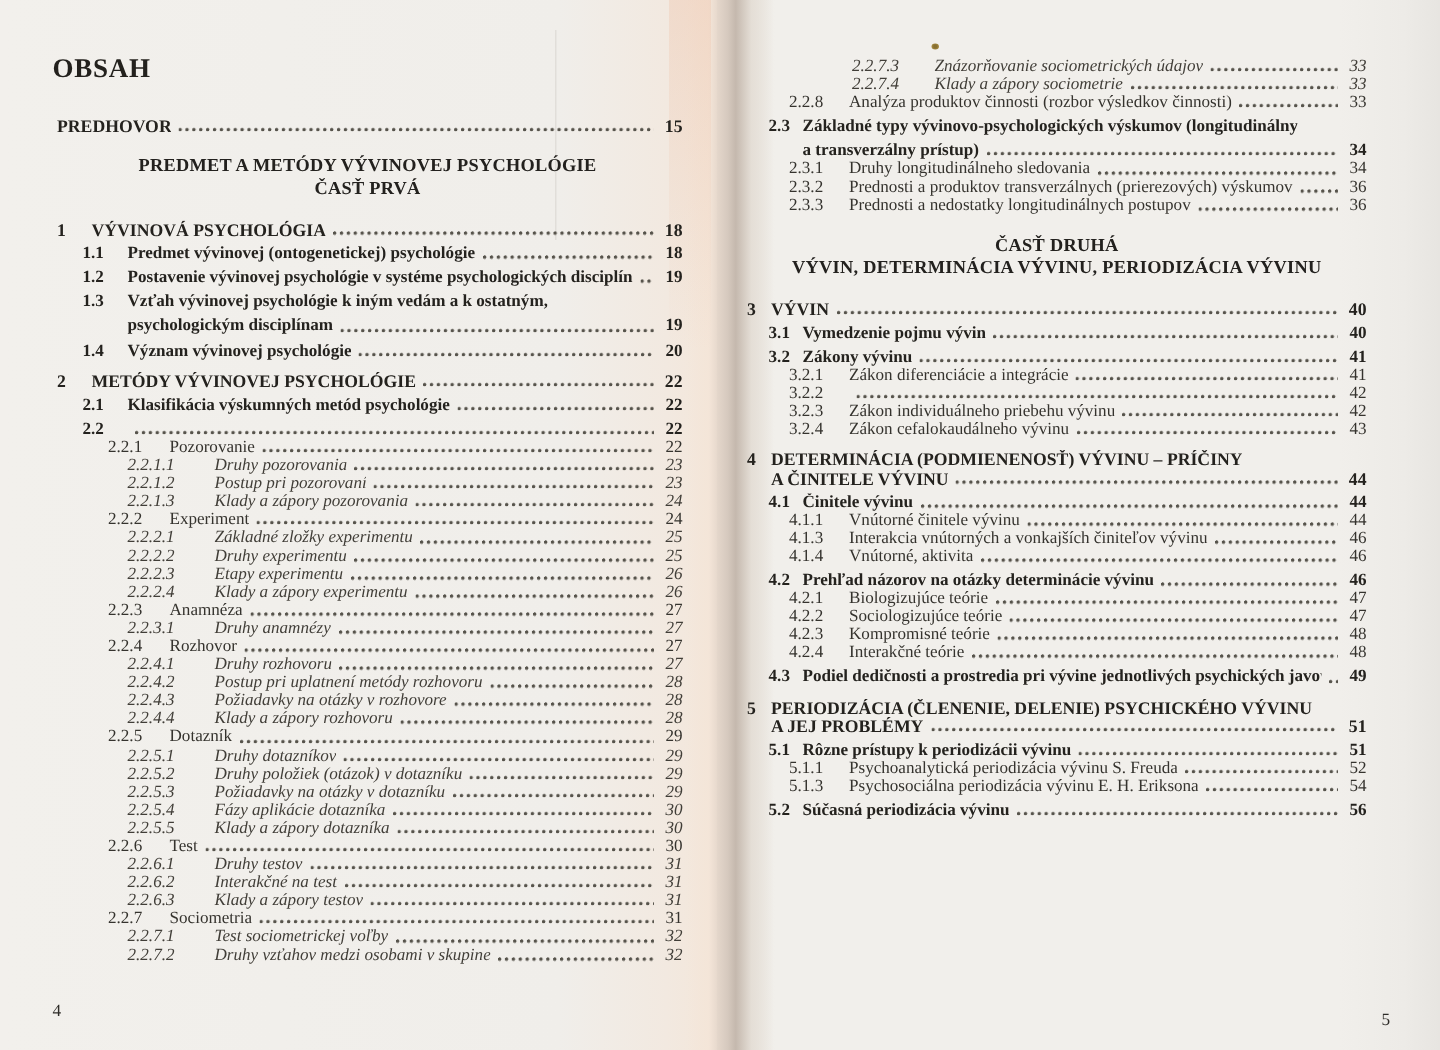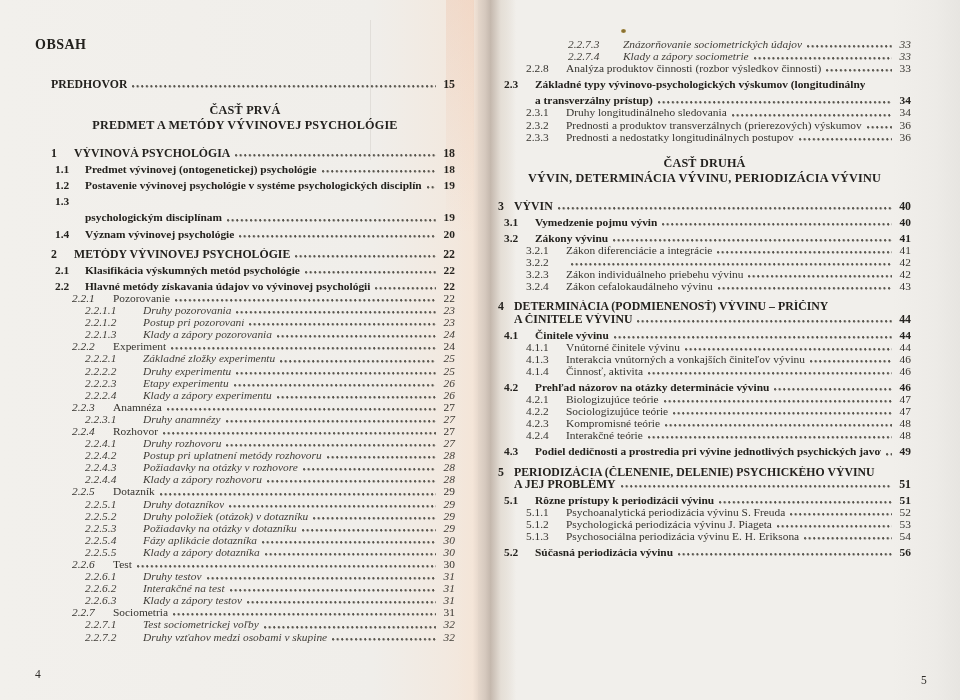--- a/index.html
+++ b/index.html
@@ -9,43 +9,43 @@
     background:linear-gradient(90deg,#f2f0ec 0%,#f0eeea 78%,#f2e9e0 93%,#f4e6d9 100%);}
   .page-right{position:absolute;left:478px;top:0;width:482px;height:700px;
     background:linear-gradient(90deg,#d8cec4 0%,#e9e4dd 3%,#f1efeb 8%,#f1efeb 86%,#edebe7 95%,#e7e5e1 100%);}
   .gutter{position:absolute;top:0;bottom:0;left:458px;width:58px;pointer-events:none;
     background:linear-gradient(90deg,rgba(246,233,222,0) 0%,rgba(244,229,216,.85) 25%,rgba(213,200,189,.95) 47%,rgba(193,180,169,.9) 56%,rgba(226,219,210,.75) 74%,rgba(242,240,236,0) 100%);}
   .gutter-warm{position:absolute;top:0;height:260px;left:446px;width:28px;pointer-events:none;
     background:linear-gradient(180deg,rgba(236,186,158,.30),rgba(236,186,158,0) 90%);}
   .content{position:absolute;}
   .content-left{left:35px;top:38px;width:420px;}
   .content-right{left:498px;top:38px;width:413px;}
-  .doc-title{font-size:14px;font-weight:700;letter-spacing:.5px;color:#23211d;line-height:14px;}
+  .doc-title{font-size:18px;font-weight:700;letter-spacing:.5px;color:#23211d;line-height:14px;}
   .row{display:flex;align-items:baseline;font-size:11.4px;line-height:12.1px;}
   .row .num{flex:0 0 auto;}
   .row .txt{flex:0 1 auto;white-space:nowrap;overflow:hidden;}
   .row .dots{flex:1 1 6px;min-width:6px;align-self:flex-end;height:3px;margin:0 3px 2px 5px;
     background-image:radial-gradient(circle at 1.1px 1.4px,#56534b 1px,rgba(0,0,0,0) 1.35px);
     background-size:4.6px 3px;background-repeat:repeat-x;}
   .row .pg{flex:0 0 auto;min-width:16px;text-align:right;}
   .bold{font-weight:700;color:#24221e;}
   .italic{font-style:italic;color:#413e38;}
   .toc .row.lv0{margin-top:8px;font-size:11.8px;}
   .toc .row.bold.lv1{margin-top:4px;}
   .toc .row.cont{margin-top:0;}
   .toc .row.mt-lg{margin-top:26px;}
   .part{margin:13px 0 14px;text-align:center;font-weight:700;font-size:12.2px;line-height:15px;color:#23211e;letter-spacing:.2px;}
   
-  .pl .lv0{margin-left:16px;}  .pl .lv0 .num{width:23px;}
+  .pl .lv0{margin-left:3px;}  .pl .lv0 .num{width:23px;}
   .pl .lv1{margin-left:20px;} .pl .lv1 .num{width:30px;}
-  .pl .lv2{margin-left:37px;} .pl .lv2 .num{width:41px;font-style:italic;}
+  .pl .lv2{margin-left:37px;} .pl .lv2 .num{width:41px;}
   .pl .lv3{margin-left:50px;} .pl .lv3 .num{width:58px;}
   
   .pr .lv0{margin-left:0;}    .pr .lv0 .num{width:16px;}
-  .pr .lv1{margin-left:6px;}  .pr .lv1 .num{width:31px;}
+  .pr .lv1{margin-left:6px;}  .pr .lv1 .num{width:31px;text-align:center;}
   .pr .lv2{margin-left:28px;} .pr .lv2 .num{width:40px;}
   .pr .lv3{margin-left:70px;} .pr .lv3 .num{width:55px;}
   .pagenum{position:absolute;font-size:11.5px;color:#2e2c28;}
   .pagenum-left{left:35px;top:668px;}
   .pagenum-right{left:921px;top:674px;}
   .speck{position:absolute;left:621px;top:29px;width:5px;height:4px;border-radius:50%;
     background:radial-gradient(circle,#7d621c 30%,#b2923c 100%);opacity:.9;}
   .crease{position:absolute;left:370px;top:20px;width:1px;height:140px;background:rgba(120,110,100,.12);}
 </style>
 </head>
@@ -60,22 +60,22 @@
 
   <div class="content content-left">
     <div class="doc-title">OBSAH</div>
     <div class="toc pl">
         <div class="row lv0 bold mt-lg">
           <span class="txt">PREDHOVOR</span>
           <span class="dots"></span>
           <span class="pg">15</span>
         </div>
         <div class="part">
+          <div>PREDMET A METÓDY VÝVINOVEJ PSYCHOLÓGIE</div>
           <div>ČASŤ PRVÁ</div>
-          <div>PREDMET A METÓDY VÝVINOVEJ PSYCHOLÓGIE</div>
         </div>
         <div class="row lv0 bold">
           <span class="num">1</span>
           <span class="txt">VÝVINOVÁ PSYCHOLÓGIA</span>
           <span class="dots"></span>
           <span class="pg">18</span>
         </div>
         <div class="row lv1 bold">
           <span class="num">1.1</span>
           <span class="txt">Predmet vývinovej (ontogenetickej) psychológie</span>
@@ -83,20 +83,21 @@
           <span class="pg">18</span>
         </div>
         <div class="row lv1 bold">
           <span class="num">1.2</span>
           <span class="txt">Postavenie vývinovej psychológie v systéme psychologických disciplín</span>
           <span class="dots"></span>
           <span class="pg">19</span>
         </div>
         <div class="row lv1 bold">
           <span class="num">1.3</span>
+          <span class="txt">Vzťah vývinovej psychológie k iným vedám a k ostatným,</span>
         </div>
         <div class="row lv1 bold cont">
           <span class="num"></span>
           <span class="txt">psychologickým disciplínam</span>
           <span class="dots"></span>
           <span class="pg">19</span>
         </div>
         <div class="row lv1 bold">
           <span class="num">1.4</span>
           <span class="txt">Význam vývinovej psychológie</span>
@@ -110,21 +111,20 @@
           <span class="pg">22</span>
         </div>
         <div class="row lv1 bold">
           <span class="num">2.1</span>
           <span class="txt">Klasifikácia výskumných metód psychológie</span>
           <span class="dots"></span>
           <span class="pg">22</span>
         </div>
         <div class="row lv1 bold">
           <span class="num">2.2</span>
-          <span class="txt">Hlavné metódy získavania údajov vo vývinovej psychológii</span>
           <span class="dots"></span>
           <span class="pg">22</span>
         </div>
         <div class="row lv2">
           <span class="num">2.2.1</span>
           <span class="txt">Pozorovanie</span>
           <span class="dots"></span>
           <span class="pg">22</span>
         </div>
         <div class="row lv3 italic">
@@ -414,21 +414,21 @@
           <span class="pg">44</span>
         </div>
         <div class="row lv2">
           <span class="num">4.1.3</span>
           <span class="txt">Interakcia vnútorných a vonkajších činiteľov vývinu</span>
           <span class="dots"></span>
           <span class="pg">46</span>
         </div>
         <div class="row lv2">
           <span class="num">4.1.4</span>
-          <span class="txt">Činnosť, aktivita</span>
+          <span class="txt">Vnútorné, aktivita</span>
           <span class="dots"></span>
           <span class="pg">46</span>
         </div>
         <div class="row lv1 bold">
           <span class="num">4.2</span>
           <span class="txt">Prehľad názorov na otázky determinácie vývinu</span>
           <span class="dots"></span>
           <span class="pg">46</span>
         </div>
         <div class="row lv2">
@@ -475,26 +475,20 @@
           <span class="num">5.1</span>
           <span class="txt">Rôzne prístupy k periodizácii vývinu</span>
           <span class="dots"></span>
           <span class="pg">51</span>
         </div>
         <div class="row lv2">
           <span class="num">5.1.1</span>
           <span class="txt">Psychoanalytická periodizácia vývinu S. Freuda</span>
           <span class="dots"></span>
           <span class="pg">52</span>
-        </div>
-        <div class="row lv2">
-          <span class="num">5.1.2</span>
-          <span class="txt">Psychologická periodizácia vývinu J. Piageta</span>
-          <span class="dots"></span>
-          <span class="pg">53</span>
         </div>
         <div class="row lv2">
           <span class="num">5.1.3</span>
           <span class="txt">Psychosociálna periodizácia vývinu E. H. Eriksona</span>
           <span class="dots"></span>
           <span class="pg">54</span>
         </div>
         <div class="row lv1 bold">
           <span class="num">5.2</span>
           <span class="txt">Súčasná periodizácia vývinu</span>

